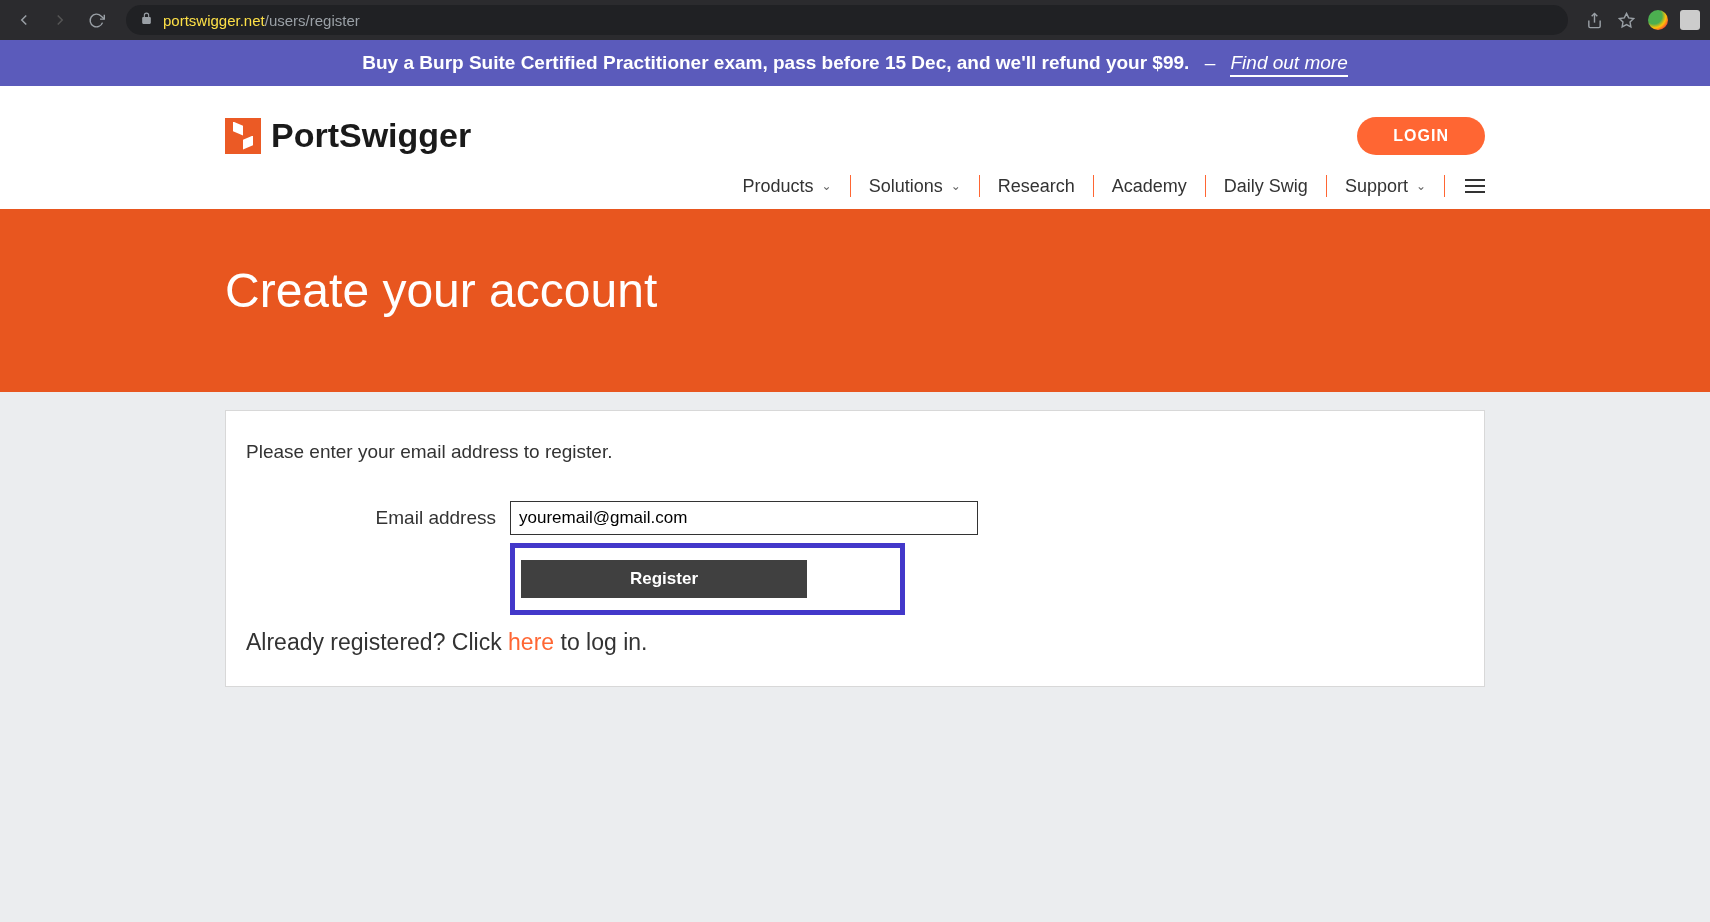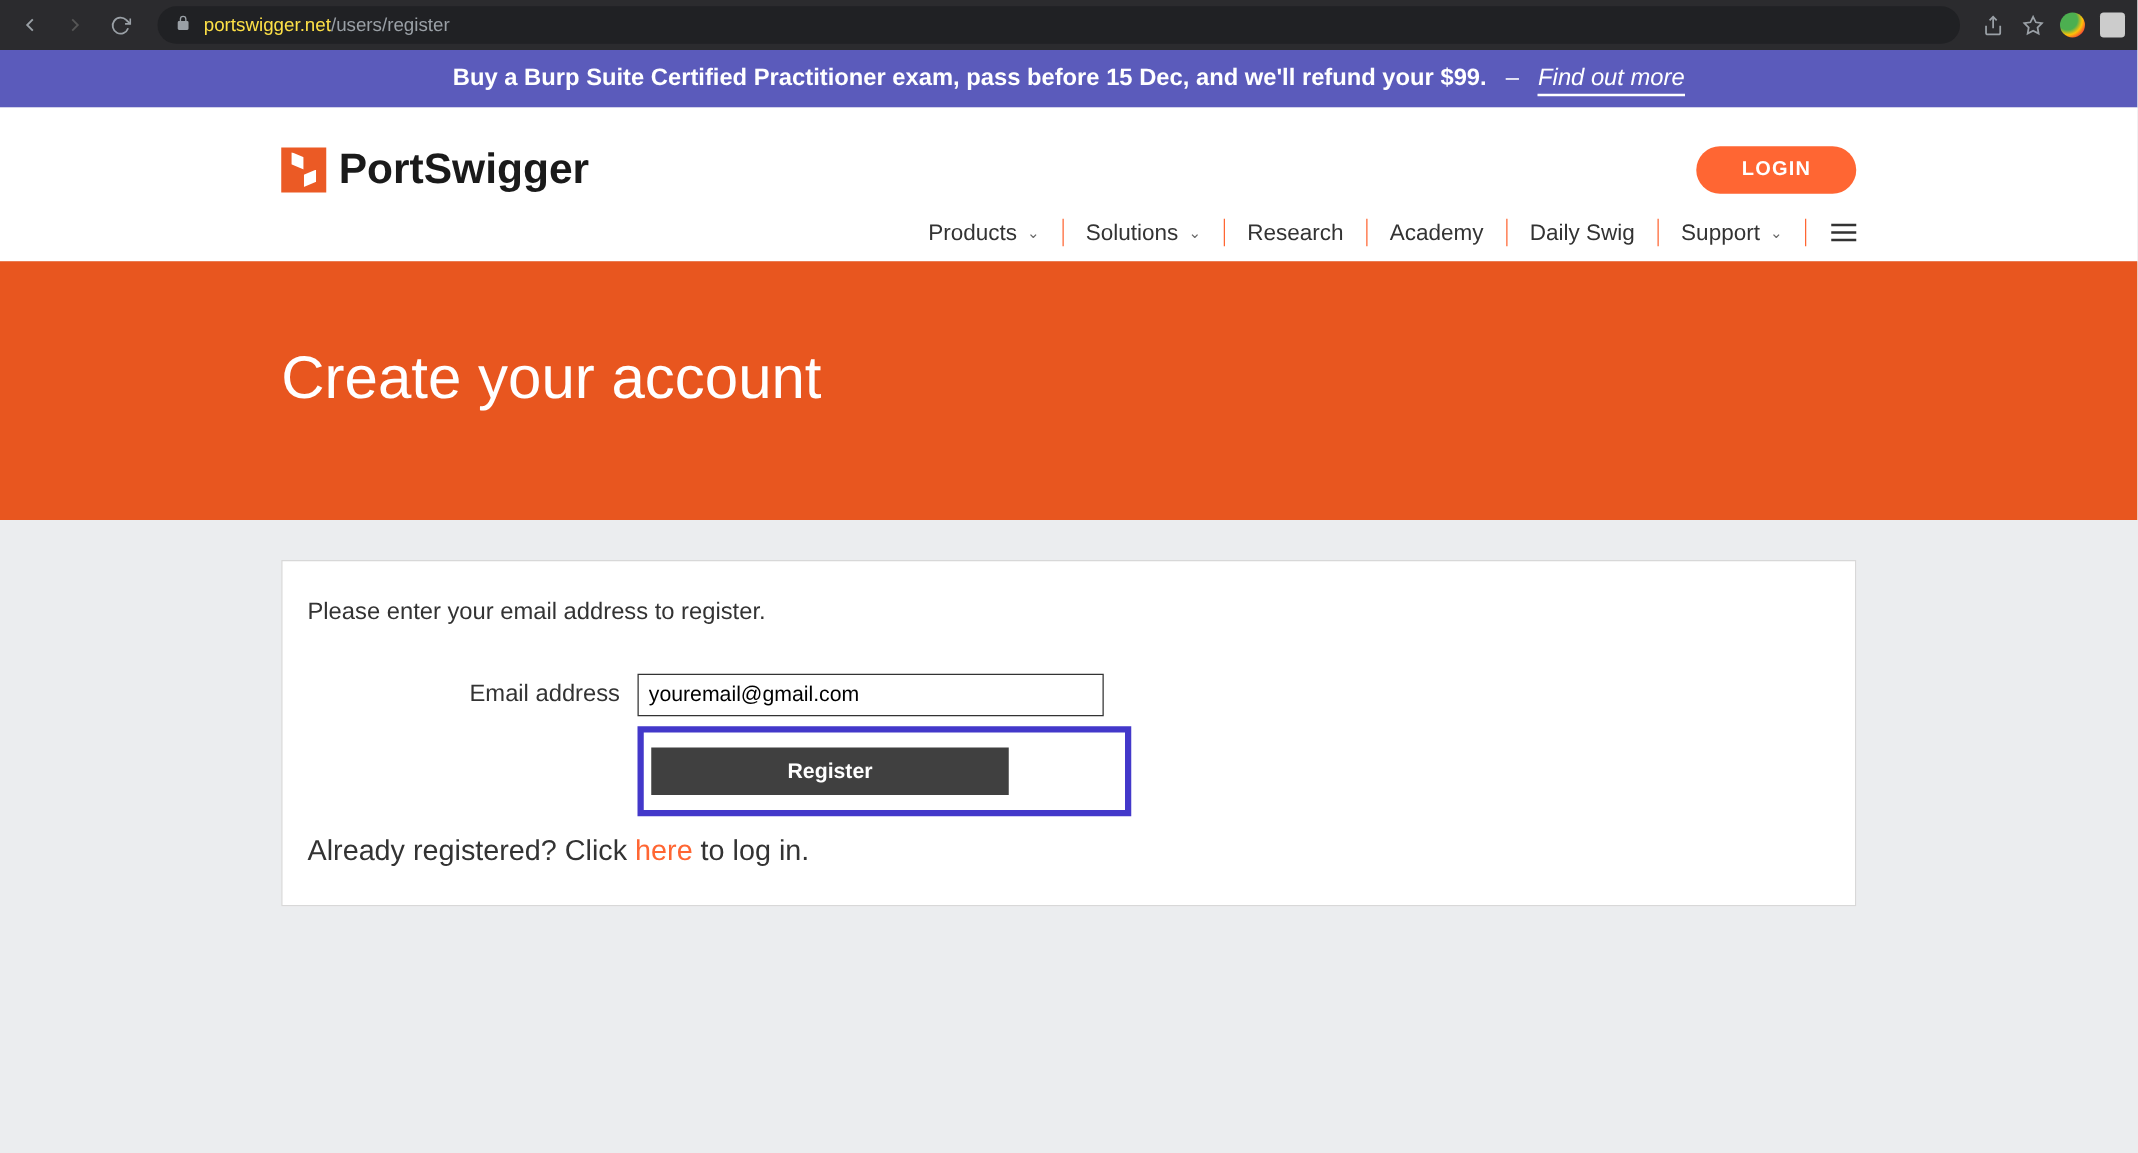--- a/index.html
+++ b/index.html
@@ -197,31 +197,31 @@
       height: 2px;
       background: #333;
     }
     
     .hero {
       background: #e8561f;
       padding: 50px 0 70px 0;
     }
     .hero-inner {
       max-width: 1260px;
-      margin: 16px auto;
+      margin: 4px auto;
     }
     .hero h1 {
       color: #fff;
       font-size: 48px;
       font-weight: 500;
     }
     
     .form-section {
       max-width: 1260px;
-      margin: 32px auto;
+      margin: 18px auto;
     }
     .form-card {
       background: #fff;
       border: 1px solid #d8d8d8;
       padding: 30px 20px 30px 20px;
     }
     .form-intro {
       font-size: 19px;
       color: #333;
       margin-bottom: 38px;
@@ -232,21 +232,21 @@
       gap: 14px;
       margin-bottom: 8px;
     }
     .form-label {
       font-size: 19px;
       color: #333;
       text-align: right;
       width: 250px;
     }
     .email-input {
-      width: 373px;
+      width: 468px;
       height: 34px;
       border: 1px solid #333;
       padding: 0 8px;
       font-size: 17px;
     }
     .register-highlight {
       border: 5px solid #4338ca;
       width: 395px;
       margin-left: 264px;
       padding: 12px 6px;

